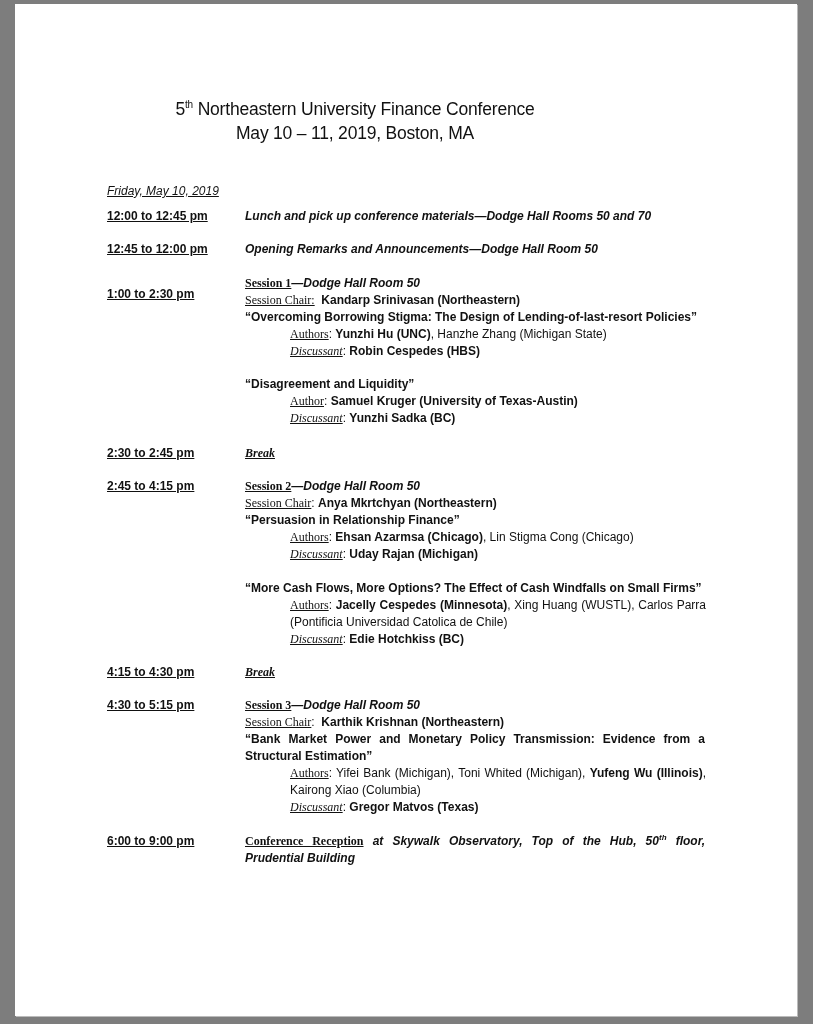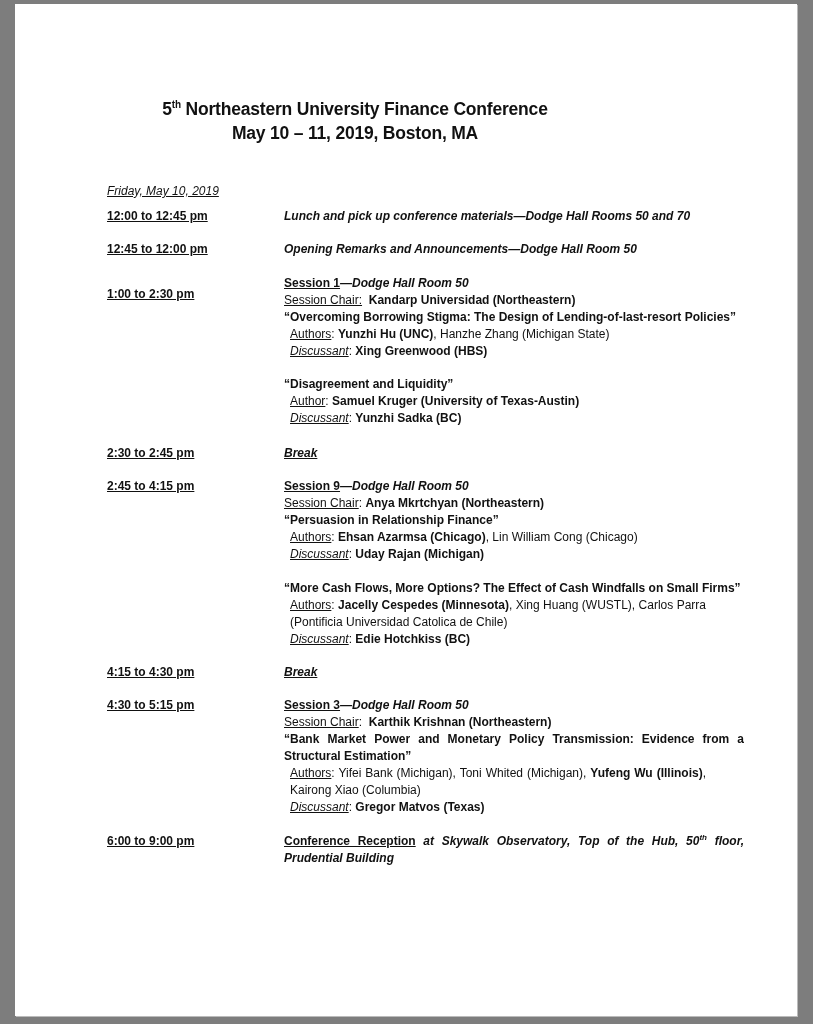--- a/index.html
+++ b/index.html
@@ -5,34 +5,34 @@
   html, body { margin:0; padding:0; }
   body {
     width:813px; height:1024px; background:#7d7d7d; position:relative; overflow:hidden;
     font-family:"Liberation Sans", sans-serif; color:#111;
   }
   .paper {
     position:absolute; left:15px; top:4px; width:782px; height:1012px; background:#fff;
     box-shadow: 1px 1px 0 #bbb;
   }
   .title {
-    position:absolute; left:0; width:710px; text-align:center; font-weight:bold; font-size:17.5px;
+    position:absolute; left:0; width:710px; text-align:center; font-weight:normal; font-size:17.5px;
     letter-spacing:-0.2px;
   }
   .title sup { font-size:10px; }
   .t1 { top:99px; }
   .t2 { top:123px; }
   .abs { position:absolute; font-size:12px; line-height:17px; white-space:nowrap; }
   .day { left:107px; top:183px; font-style:italic; font-weight:normal; text-decoration:underline; }
   .time { left:107px; font-weight:bold; text-decoration:underline; }
-  .col2 { left:245px;margin-left:39px; }
+  .col2 { left:245px; }
   .ind { left:290px; }
   .b { font-weight:bold; }
   .i { font-style:italic; }
-  .u { text-decoration:underline; }
+  .u { text-decoration:underline;font-family:Liberation Serif, serif; }
   .justify { white-space:normal; width:416px; text-align:justify; text-align-last:left; }
   .justify2 { white-space:normal; width:460px; text-align:justify; text-align-last:left; }
   sup.s { font-size:8px; line-height:0; }
 </style>
 </head>
 <body>
 
 <div class="paper"></div>
 
 <div class="title t1"><span>5</span><sup>th</sup><span> Northeastern University Finance Conference</span></div>
@@ -41,37 +41,37 @@
 <div class="abs day">Friday, May 10, 2019</div>
 
 <div class="abs time" style="top:208px">12:00 to 12:45 pm</div>
 <div class="abs col2 b i" style="top:208px">Lunch and pick up conference materials—Dodge Hall Rooms 50 and 70</div>
 
 <div class="abs time" style="top:241px">12:45 to 12:00 pm</div>
 <div class="abs col2 b i" style="top:241px">Opening Remarks and Announcements—Dodge Hall Room 50</div>
 
 <div class="abs time" style="top:286px">1:00 to 2:30 pm</div>
 <div class="abs col2 b" style="top:275px"><span class="u">Session 1</span><span class="i">—Dodge Hall Room 50</span></div>
-<div class="abs col2" style="top:292px"><span class="u">Session Chair:</span>&nbsp; <span class="b">Kandarp Universidad (Northeastern)</span></div>
+<div class="abs col2" style="top:292px"><span class="u">Session Chair:</span>&nbsp; <span class="b">Kandarp Srinivasan (Northeastern)</span></div>
 <div class="abs col2 b" style="top:309px">“Overcoming Borrowing Stigma: The Design of Lending-of-last-resort Policies”</div>
 <div class="abs ind" style="top:326px"><span class="u">Authors</span>: <span class="b">Yunzhi Hu (UNC)</span><span>, Hanzhe Zhang (Michigan State)</span></div>
-<div class="abs ind" style="top:343px"><span class="u i">Discussant</span>: <span class="b">Xing Greenwood (HBS)</span></div>
+<div class="abs ind" style="top:343px"><span class="u i">Discussant</span>: <span class="b">Robin Cespedes (HBS)</span></div>
 
 <div class="abs col2 b" style="top:376px">“Disagreement and Liquidity”</div>
 <div class="abs ind" style="top:393px"><span class="u">Author</span>: <span class="b">Samuel Kruger (University of Texas-Austin)</span></div>
 <div class="abs ind" style="top:410px"><span class="u i">Discussant</span>: <span class="b">Yunzhi Sadka (BC)</span></div>
 
 <div class="abs time" style="top:445px">2:30 to 2:45 pm</div>
 <div class="abs col2 b i u" style="top:445px">Break</div>
 
 <div class="abs time" style="top:478px">2:45 to 4:15 pm</div>
-<div class="abs col2 b" style="top:478px"><span class="u">Session 9</span><span class="i">—Dodge Hall Room 50</span></div>
+<div class="abs col2 b" style="top:478px"><span class="u">Session 2</span><span class="i">—Dodge Hall Room 50</span></div>
 <div class="abs col2" style="top:495px"><span class="u">Session Chair</span>: <span class="b">Anya Mkrtchyan (Northeastern)</span></div>
 <div class="abs col2 b" style="top:512px">“Persuasion in Relationship Finance”</div>
-<div class="abs ind" style="top:529px"><span class="u">Authors</span>: <span class="b">Ehsan Azarmsa (Chicago)</span><span>, Lin William Cong (Chicago)</span></div>
+<div class="abs ind" style="top:529px"><span class="u">Authors</span>: <span class="b">Ehsan Azarmsa (Chicago)</span><span>, Lin Stigma Cong (Chicago)</span></div>
 <div class="abs ind" style="top:546px"><span class="u i">Discussant</span>: <span class="b">Uday Rajan  (Michigan)</span></div>
 
 <div class="abs col2 b" style="top:580px">“More Cash Flows, More Options? The Effect of Cash Windfalls on Small Firms”</div>
 <div class="abs ind justify" style="top:597px"><span class="u">Authors</span>: <span class="b">Jacelly Cespedes (Minnesota)</span><span>, Xing Huang (WUSTL), Carlos Parra (Pontificia Universidad Catolica de Chile)</span></div>
 <div class="abs ind" style="top:631px"><span class="u i">Discussant</span>: <span class="b">Edie Hotchkiss (BC)</span></div>
 
 <div class="abs time" style="top:664px">4:15 to 4:30 pm</div>
 <div class="abs col2 b i u" style="top:664px">Break</div>
 
 <div class="abs time" style="top:697px">4:30 to 5:15 pm</div>

